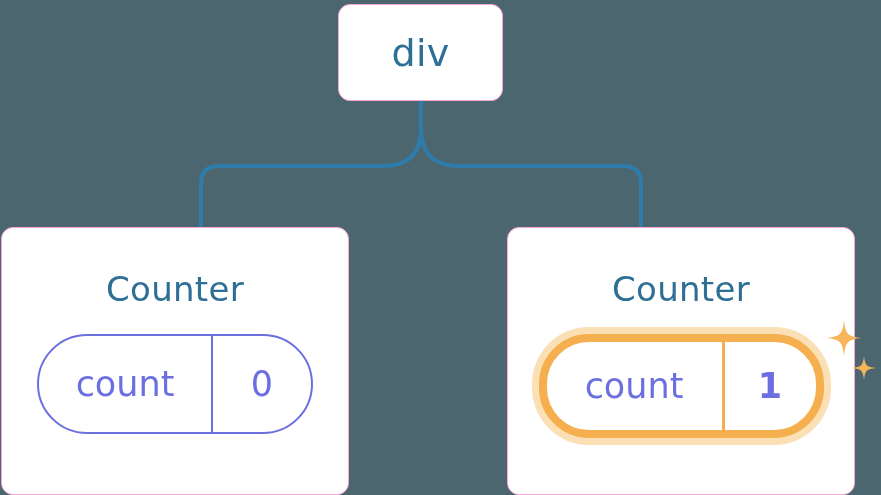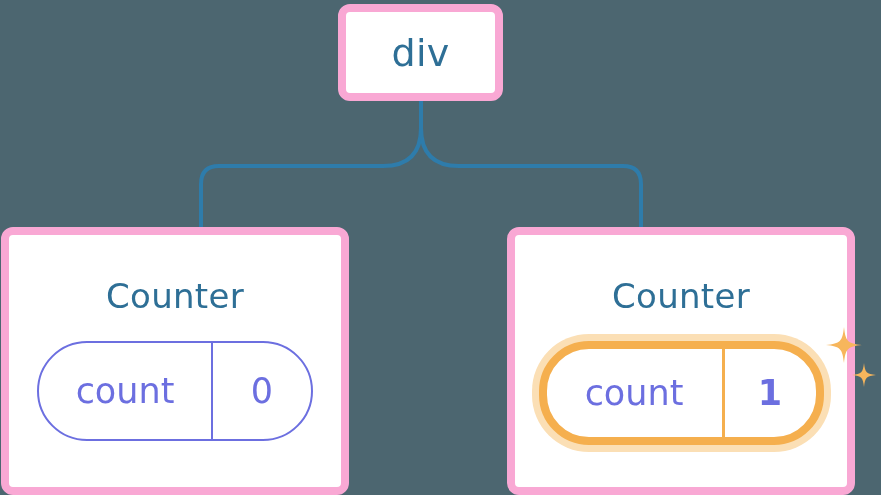--- a/index.html
+++ b/index.html
@@ -26,21 +26,21 @@
     left: 0;
     top: 0;
     width: 881px;
     height: 495px;
   }
 
   
   .node {
     position: absolute;
     background: #FFFFFF;
-    border: 8px solid #f9a8d4;
+    border: 1px solid #f9a8d4;
     border-radius: 12px;
     box-sizing: border-box;
     display: flex;
     flex-direction: column;
     align-items: center;
   }
 
   .node-root {
     left: 338px;
     top: 4px;

